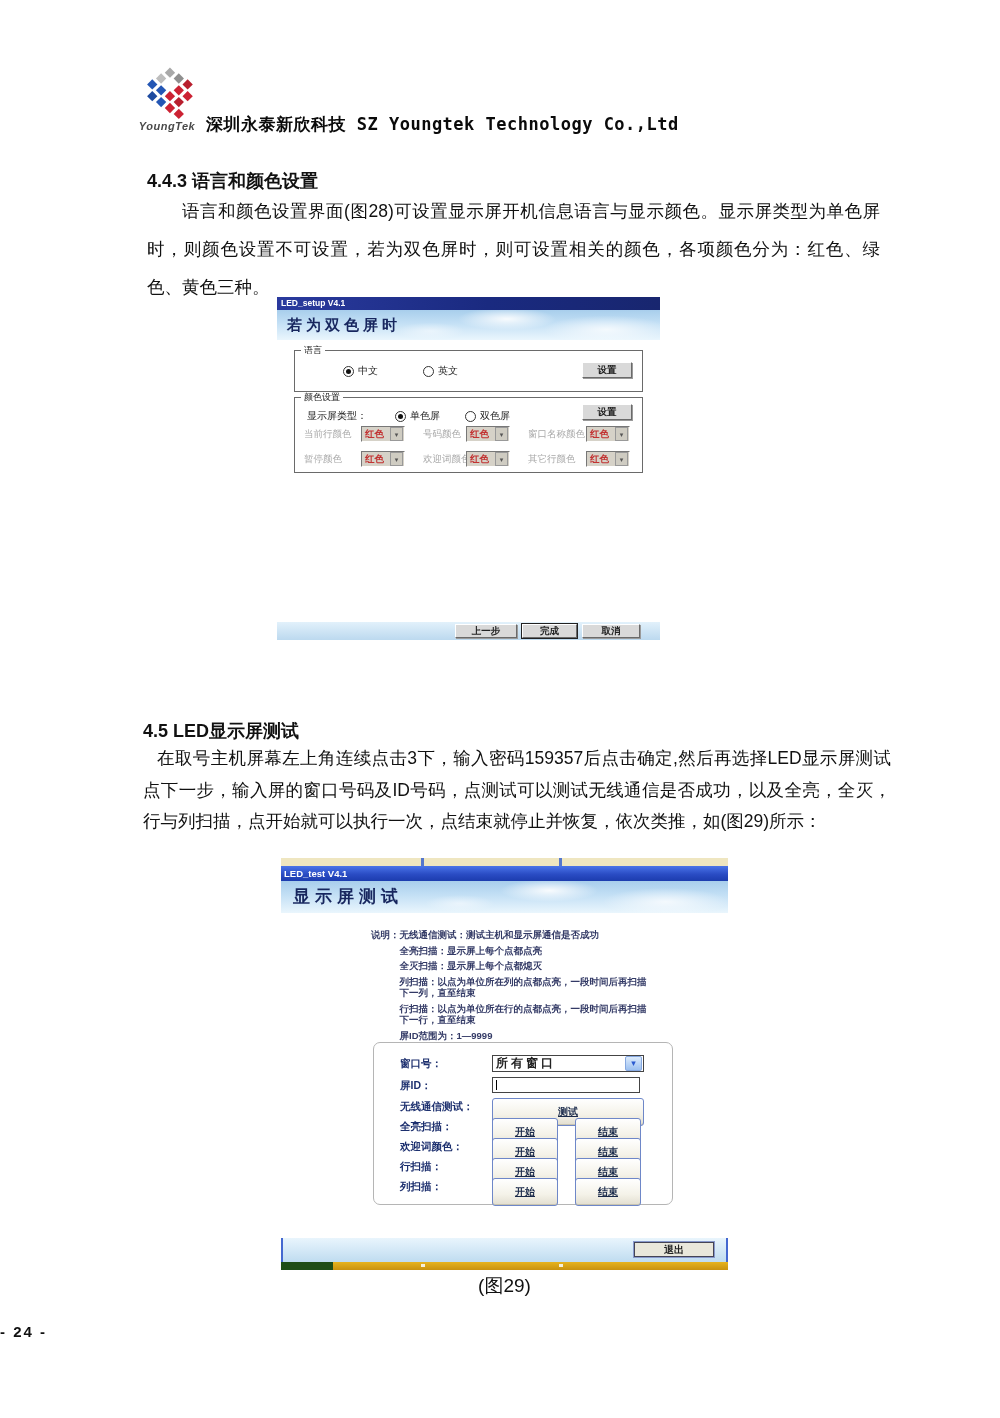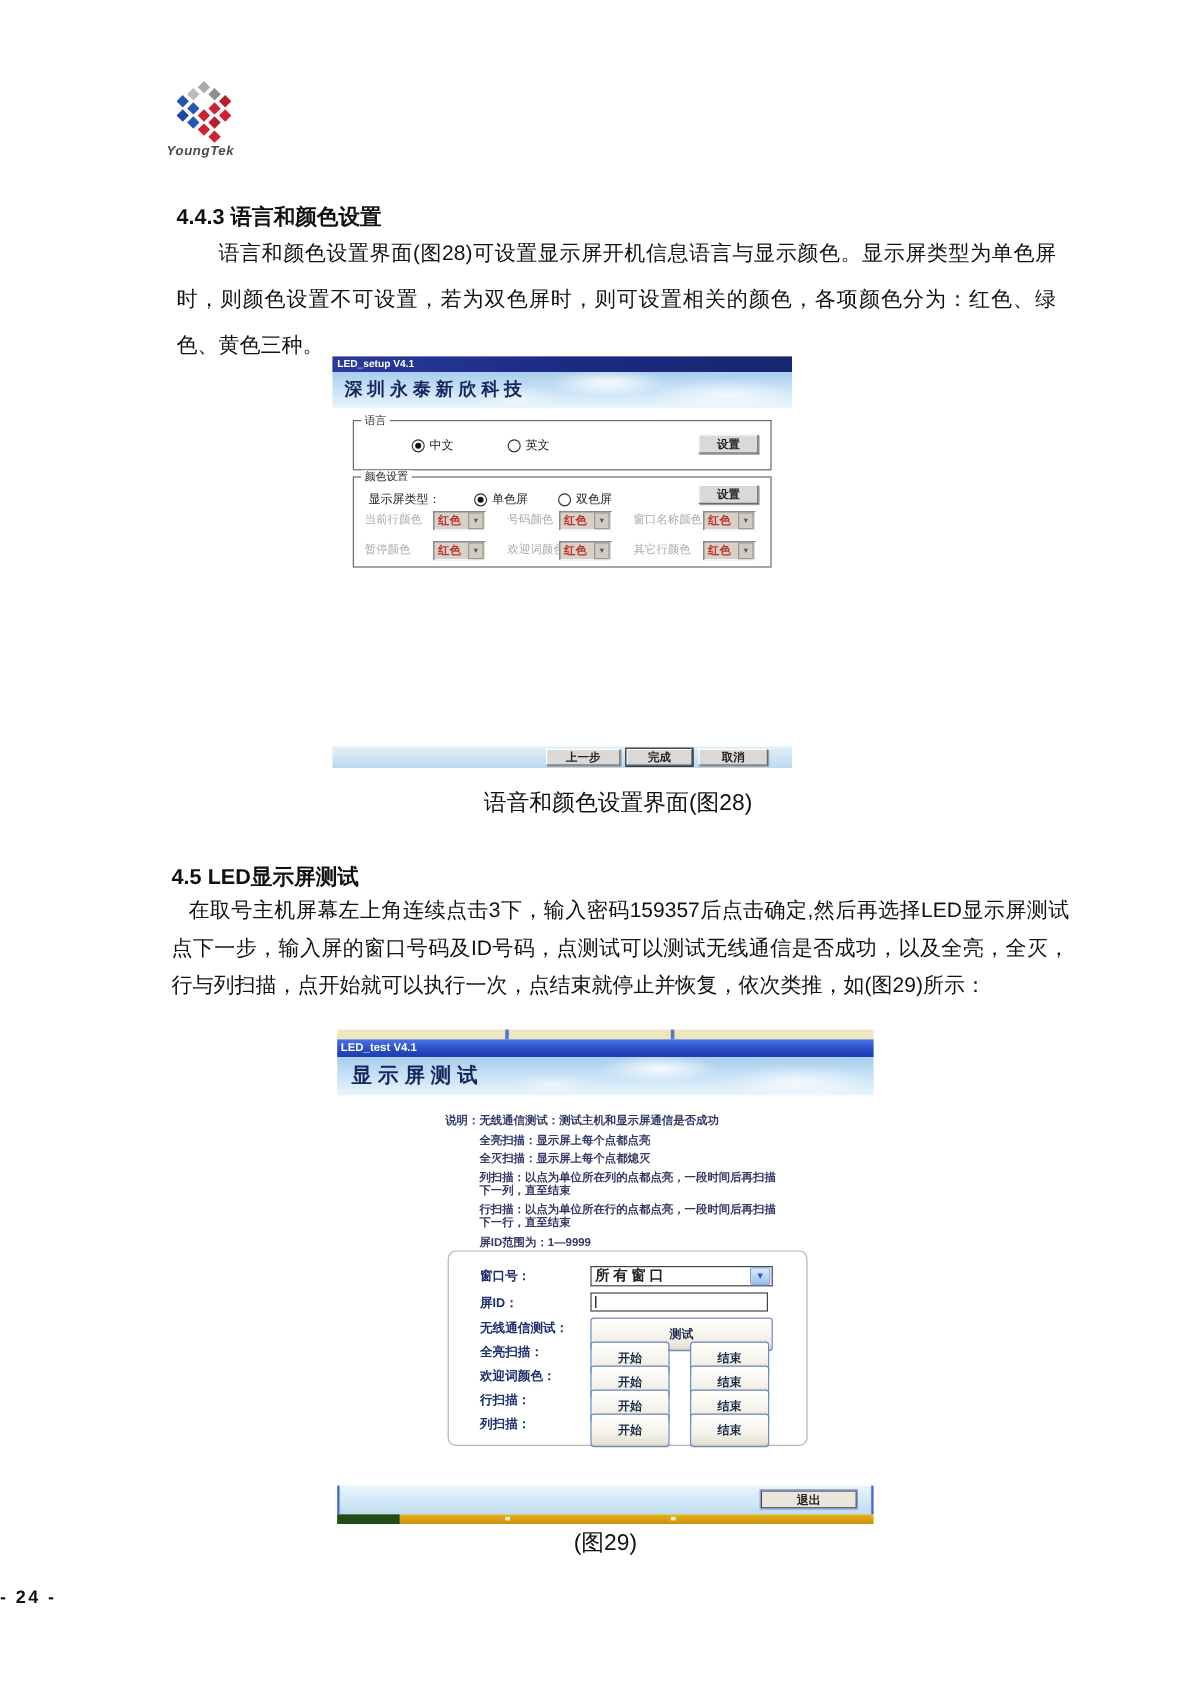--- a/index.html
+++ b/index.html
@@ -103,21 +103,21 @@
   .combo .carrow{width:15px;height:13px;margin-right:1px;border:1px solid #86a8e0;border-radius:2px;
       background:linear-gradient(180deg,#dcebfc,#9cc0f0);display:flex;align-items:center;
       justify-content:center;}
   .combo .carrow::after{content:"▾";font-size:9px;color:#2a5ad0;line-height:1;}
   .idinput{position:absolute;left:118px;top:0;width:148px;height:16px;border:1px solid #444;
       background:#fff;box-sizing:border-box;}
   .idinput::after{content:"";position:absolute;left:3px;top:2px;width:1px;height:10px;background:#000;}
   .btnxp{position:absolute;top:0;height:28px;background:linear-gradient(180deg,#ffffff,#f4f2e8 60%,#e2ded0);
       border:1px solid #6e87c8;border-radius:3px;box-sizing:border-box;
       box-shadow:inset 0 -1px 0 #c8c4b0;display:flex;align-items:center;justify-content:center;
-      font-size:10px;font-weight:bold;color:#1a2a4a;}
+      font-size:10px;font-weight:bold;color:#1a2a4a;text-decoration:underline;}
   .btn-wide{left:118px;width:152px;}
   .btn-start{left:118px;width:66px;}
   .btn-end{left:201px;width:66px;}
   .fig29 .foot{position:absolute;left:0;top:380px;width:447px;height:24px;box-sizing:border-box;
       background:linear-gradient(180deg,#e9f5fd,#bfdcf0);border-left:2px solid #4468d0;
       border-right:2px solid #4468d0;padding-left:48px;}
   .exitbtn{position:absolute;right:12px;top:4px;width:80px;height:15px;background:#e9e7db;
       border:1px solid #445;outline:1px solid #8899cc;font-size:10px;font-weight:bold;color:#222;
       display:flex;align-items:center;justify-content:center;box-sizing:border-box;}
   .fig29 .ystrip{position:absolute;left:0;top:404px;width:447px;height:8px;
@@ -144,28 +144,29 @@
         <polygon points="54,26 61,33 54,40 47,33" fill="#cc2233"></polygon>
         <polygon points="66,18 73,25 66,32 59,25" fill="#b81f2e"></polygon>
         <polygon points="66,34 73,41 66,48 59,41" fill="#cc2233"></polygon>
         <polygon points="54,42 61,49 54,56 47,49" fill="#b81f2e"></polygon>
         <polygon points="42,50 49,57 42,64 35,57" fill="#cc2233"></polygon>
         <polygon points="54,58 61,65 54,72 47,65" fill="#cc2233"></polygon>
       </g>
     </svg>
     <div class="logo-text">YoungTek</div>
   </div>
+  <div class="company">深圳永泰新欣科技  SZ Youngtek Technology Co.,Ltd</div>
 
   <div class="h443">4.4.3 语言和颜色设置</div>
   <div class="p443">语言和颜色设置界面(图28)可设置显示屏开机信息语言与显示颜色。显示屏类型为单色屏时，则颜色设置不可设置，若为双色屏时，则可设置相关的颜色，各项颜色分为：红色、绿色、黄色三种。</div>
 
   <div class="fig28">
     <div class="tbar">LED_setup V4.1</div>
     <div class="hdr sky">
-      <div class="t">深圳永泰新欣科技</div>
+      <div class="t">若为双色屏时</div>
     </div>
     <div class="body">
 
       <div class="gbox gbox1">
         <span class="legend">语言</span>
         <div class="radio-item" style="left:48px;top:13px;">
           <span class="radio on"></span>
           <span>中文</span>
         </div>
         <div class="radio-item" style="left:128px;top:13px;">
@@ -222,21 +223,20 @@
       </div>
     </div>
 
     <div class="foot">
       <div class="btn95 fb back">上一步</div>
       <div class="btn95 fb finish default">完成</div>
       <div class="btn95 fb cancel">取消</div>
     </div>
   </div>
 
-  <div class="cap28">语音和颜色设置界面(图28)</div>
 
   <div class="h45">4.5 LED显示屏测试</div>
   <div class="p45">在取号主机屏幕左上角连续点击3下，输入密码159357后点击确定,然后再选择LED显示屏测试点下一步，输入屏的窗口号码及ID号码，点测试可以测试无线通信是否成功，以及全亮，全灭，行与列扫描，点开始就可以执行一次，点结束就停止并恢复，依次类推，如(图29)所示：</div>
 
   <div class="fig29">
     <div class="cream">
       <span class="tick" style="left:140px;"></span>
       <span class="tick" style="left:278px;"></span>
     </div>
     <div class="tbar">LED_test V4.1</div>

